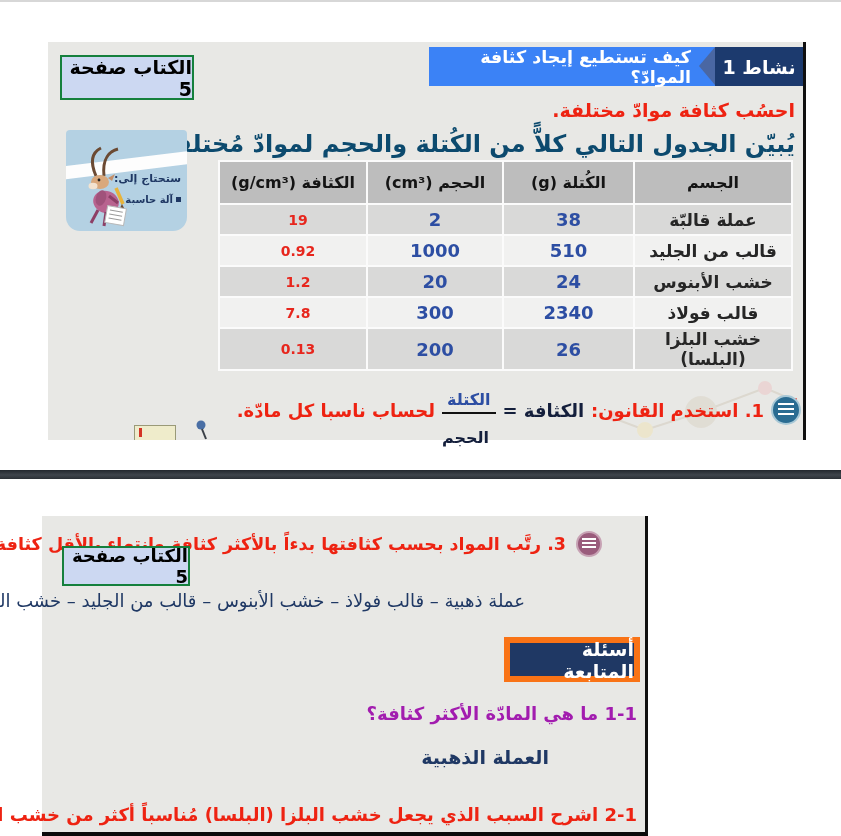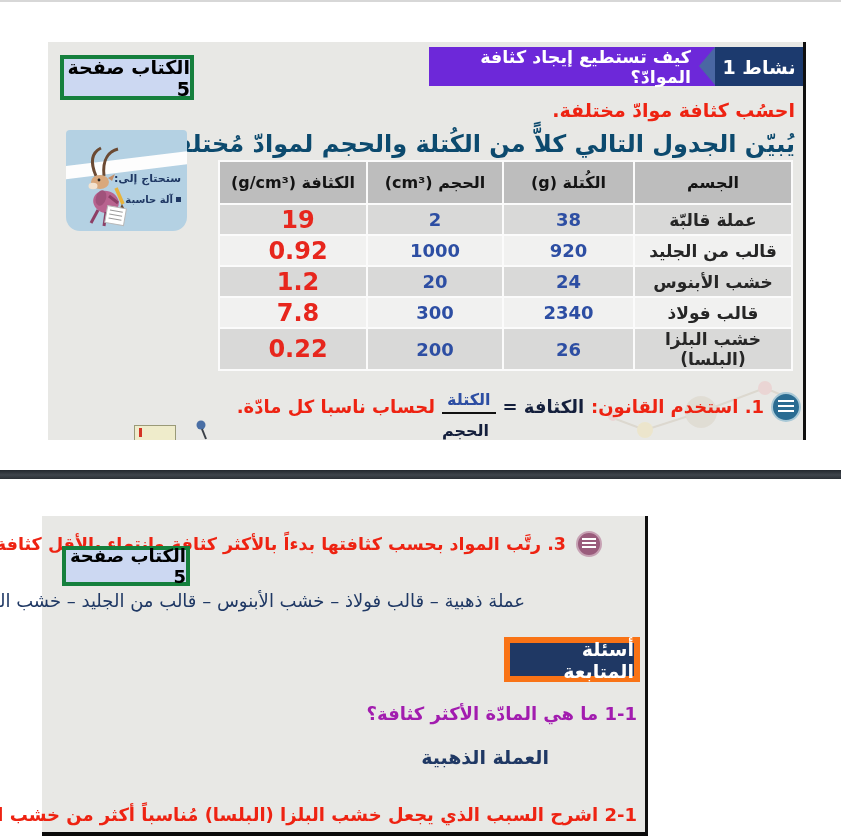--- a/index.html
+++ b/index.html
@@ -10,31 +10,31 @@
   .topstrip{position:absolute;top:0;left:0;width:841px;height:2px;background:#d7d7d7;}
 
   
   .slide{position:absolute;background:#e8e8e5;box-sizing:border-box;}
   #slide1{left:48px;top:42px;width:758px;height:398px;border-right:3px solid #101010;}
   #slide2{left:42px;top:516px;width:606px;height:320px;border-right:3px solid #101010;border-bottom:4px solid #0a0a0a;}
   .divider{position:absolute;left:0;top:470px;width:841px;height:9px;
            background:linear-gradient(#23282e 0%,#3f454c 55%,#2b3036 100%);}
 
   
-  .activity-bar{position:absolute;right:0;top:5px;width:374px;height:39px;background:#6d28d9;}
+  .activity-bar{position:absolute;right:0;top:5px;width:374px;height:39px;background:#3b82f6;}
   .activity-label{position:absolute;right:0;top:0;bottom:0;width:88px;background:#1c3a6e;
                   color:#fff;font-weight:bold;font-size:19px;display:flex;align-items:center;justify-content:center;direction:rtl;}
   .activity-chevron{position:absolute;right:88px;top:0;width:0;height:0;
                     border-top:19.5px solid transparent;border-bottom:19.5px solid transparent;
                     border-right:16px solid #4a67a3;}
   .activity-q{position:absolute;left:4px;right:112px;top:0;bottom:0;color:#fff;font-weight:bold;
               font-size:17.5px;display:flex;align-items:center;justify-content:center;direction:rtl;}
 
   
-  .page-box{background:#ccd8f2;border:4px solid #15803d;color:#000;font-weight:bold;
+  .page-box{background:#ccd8f2;border:2px solid #15803d;color:#000;font-weight:bold;
             display:flex;align-items:center;justify-content:center;direction:rtl;box-sizing:border-box;}
   #slide1 .page-box{position:absolute;left:12px;top:13px;width:134px;height:45px;font-size:19px;}
   #slide2 .page-box{position:absolute;left:20px;top:30px;width:128px;height:40px;font-size:18px;}
 
   
   .instr-red{position:absolute;right:8px;top:57px;color:#ee2312;font-size:19px;font-weight:bold;direction:rtl;white-space:nowrap;}
   .instr-dark{position:absolute;right:8px;top:88px;color:#0c4a6e;font-size:24px;font-weight:bold;direction:rtl;white-space:nowrap;}
 
   
   .need-card{position:absolute;left:18px;top:88px;width:121px;height:101px;background:#b4d1e3;
@@ -45,33 +45,33 @@
              display:flex;align-items:center;gap:3px;}
   .need-item .bullet{width:5px;height:5px;background:#1f3864;display:inline-block;}
 
   
   .dtable{position:absolute;right:10px;top:118px;border-collapse:separate;border-spacing:2px;
           direction:rtl;background:#fbfbfb;}
   .dtable th{background:#bdbdbd;color:#141414;font-size:16px;font-weight:bold;height:41px;padding:0 4px;}
   .dtable td{height:29px;text-align:center;font-weight:bold;padding:0 4px;}
   .dtable .c-obj{width:148px;} .dtable .c-mass{width:121px;} .dtable .c-vol{width:126px;} .dtable .c-den{width:138px;}
   .r-odd td{background:#d9d9d8;} .r-even td{background:#f1f1f0;}
-  td.name{color:#262626;font-size:17px;} td.blue{color:#2d4ea3;font-size:18px;} td.red{color:#e7261d;font-size:24px;padding-left:14px;}
+  td.name{color:#262626;font-size:17px;} td.blue{color:#2d4ea3;font-size:18px;} td.red{color:#e7261d;font-size:14px;padding-left:14px;}
 
   
   .law-row{position:absolute;right:2px;top:341px;direction:rtl;display:flex;align-items:center;gap:7px;}
   .circle-icon{border-radius:50%;position:relative;flex:0 0 auto;}
   .circle-icon::before{content:"";position:absolute;left:5px;right:5px;top:6px;height:2px;background:#fff;
                        box-shadow:0 5px 0 #fff,0 10px 0 #fff;}
   .law-icon{width:26px;height:26px;background:#2a6c92;border:2px solid #a8c8d6;}
   .law-red{color:#ee2312;font-size:18px;font-weight:bold;white-space:nowrap;}
   .law-navy{color:#141f3c;font-size:18px;font-weight:bold;white-space:nowrap;}
   .frac{display:flex;flex-direction:column;align-items:flex-end;line-height:1.05;font-weight:bold;font-size:16px;transform:translateY(9px);}
   .frac .num{color:#2d4ea3;padding:0 5px 3px;border-bottom:2.5px solid #111;}
-  .frac .den{color:#141f3c;padding-top:9px;}
+  .frac .den{color:#141f3c;padding-top:16px;}
 
   
   .molecules{position:absolute;right:0;bottom:0;width:210px;height:62px;opacity:.6;pointer-events:none;}
   .note-cut{position:absolute;left:86px;bottom:0;width:40px;height:14px;background:#efeccb;border:1px solid #9a9a78;border-bottom:none;}
   .note-cut i{position:absolute;left:4px;top:2px;width:3px;height:9px;background:#d43425;}
   .pin-cut{position:absolute;left:146px;bottom:0;width:16px;height:20px;}
 
   
   .q3-row{position:absolute;right:43px;top:15px;direction:rtl;display:flex;align-items:center;gap:10px;}
   .q3-icon{width:22px;height:22px;background:#9a5c7c;border:2px solid #c7a2b4;}
@@ -147,41 +147,41 @@
     </thead>
     <tbody>
       <tr class="r-odd">
         <td class="name">عملة قالبّة</td>
         <td class="blue">38</td>
         <td class="blue">2</td>
         <td class="red">19</td>
       </tr>
       <tr class="r-even">
         <td class="name">قالب من الجليد</td>
-        <td class="blue">920</td>
+        <td class="blue">510</td>
         <td class="blue">1000</td>
         <td class="red">0.92</td>
       </tr>
       <tr class="r-odd">
         <td class="name">خشب الأبنوس</td>
         <td class="blue">24</td>
         <td class="blue">20</td>
         <td class="red">1.2</td>
       </tr>
       <tr class="r-even">
         <td class="name">قالب فولاذ</td>
         <td class="blue">2340</td>
         <td class="blue">300</td>
         <td class="red">7.8</td>
       </tr>
       <tr class="r-odd">
         <td class="name">خشب البلزا (البلسا)</td>
         <td class="blue">26</td>
         <td class="blue">200</td>
-        <td class="red">0.22</td>
+        <td class="red">0.13</td>
       </tr>
     </tbody>
   </table>
 
   <svg class="molecules" viewBox="0 0 210 62">
     <line x1="108" y1="34" x2="172" y2="10" stroke="#d5cec1" stroke-width="2"></line>
     <line x1="108" y1="34" x2="52" y2="52" stroke="#d5cec1" stroke-width="2"></line>
     <line x1="172" y1="10" x2="205" y2="24" stroke="#d5cec1" stroke-width="2"></line>
     <line x1="52" y1="52" x2="20" y2="40" stroke="#d5cec1" stroke-width="2"></line>
     <circle cx="108" cy="34" r="16" fill="#dcd6ca"></circle>

